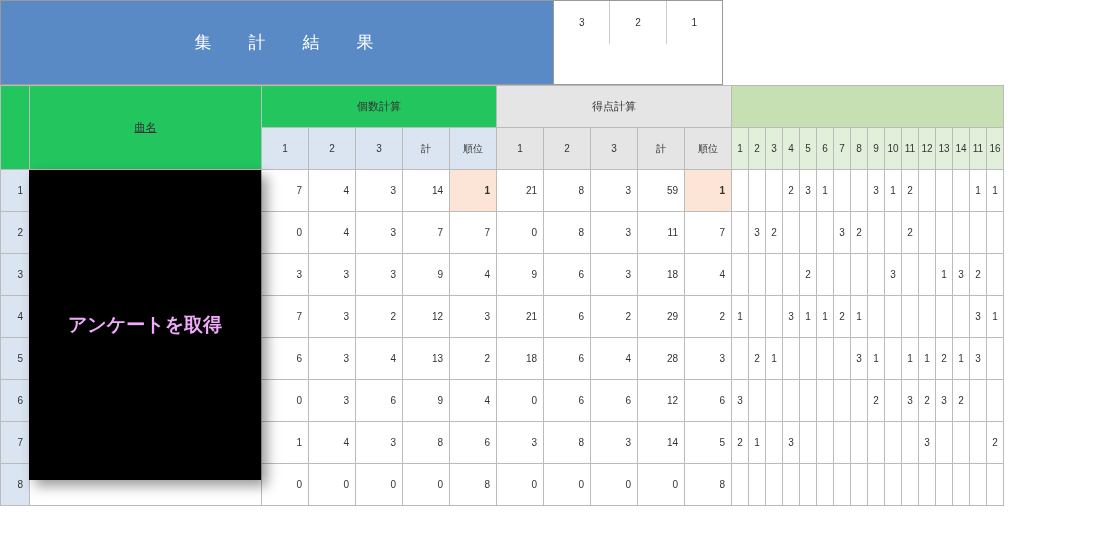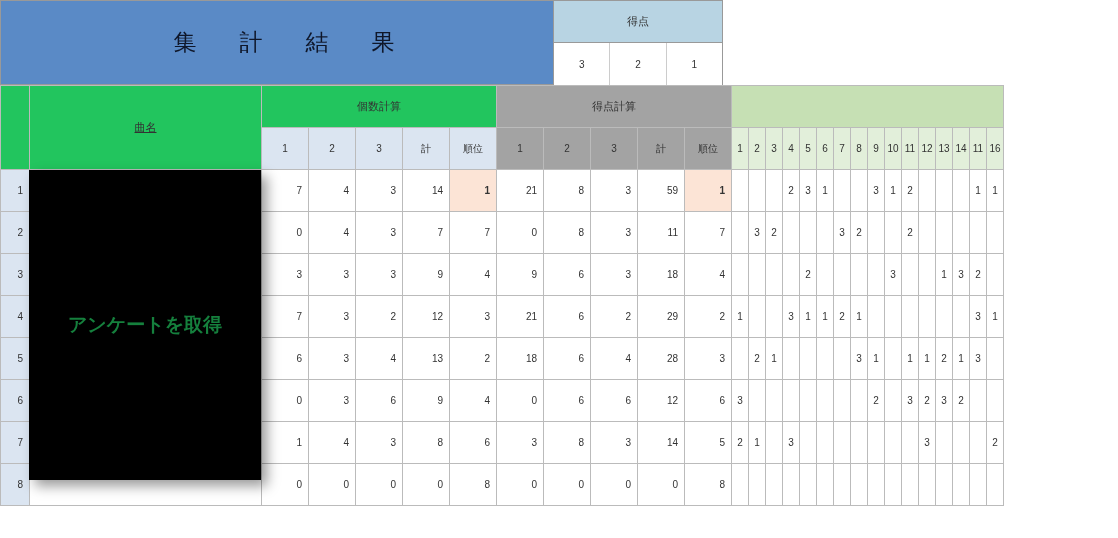--- a/index.html
+++ b/index.html
@@ -3,21 +3,21 @@
   <meta charset="utf-8">
   <style>
     * { box-sizing: border-box; margin: 0; padding: 0; }
     body { font-family: 'MS Gothic', 'Meiryo', sans-serif; font-size: 11px; color: #333; background: #fff; overflow: hidden; }
     .wrap { width: 1118px; height: 538px; position: relative; }
     table { border-collapse: collapse; table-layout: fixed; }
     td, th { border: 1px solid #bbb; text-align: center; vertical-align: middle; font-weight: normal; }
     
     
     .top-area { display: flex; }
-    .title-block { width: 554px; height: 85px; background: #5a8ac6; color: #0f172a; font-size: 23px; letter-spacing: 10px; display: flex; align-items: center; justify-content: center; border: 1px solid #999; padding-left: 24px; }
+    .title-block { width: 554px; height: 85px; background: #5a8ac6; color: #ffffff; font-size: 17px; letter-spacing: 10px; display: flex; align-items: center; justify-content: center; border: 1px solid #999; padding-left: 24px; }
     .score-block { width: 169px; border: 1px solid #999; border-left: none; }
     .score-head { height: 42px; background: #b8d4e3; display: flex; align-items: center; justify-content: center; font-size: 11px; border-bottom: 1px solid #999; }
     .score-row { display: flex; height: 43px; }
     .score-cell { flex: 1; display: flex; align-items: center; justify-content: center; border-right: 1px solid #ccc; font-size: 10px; }
     .score-cell:last-child { border-right: none; }
     
     
     .grid-wrap { position: absolute; top: 85px; left: 0; }
     .hdr-row1 td { height: 42px; }
     .hdr-row2 td { height: 42px; font-size: 10px; }
@@ -26,41 +26,40 @@
     .col-rownum { width: 29px; background: #d9e1f2; font-size: 10px; text-align: right; padding-right: 4px; }
     .col-name { width: 232px; text-decoration: underline; }
     .col-count { width: 47px; }
     .col-sum { width: 47px; }
     .col-rank { width: 47px; }
     .col-score { width: 47px; }
     .col-small { width: 17px; font-size: 9px; }
     
     .bg-blue-med { background: #22c55e; }
     .bg-blue-light { background: #dbe5f1; }
-    .bg-blue-pale { background: #a3a3a3; }
+    .bg-blue-pale { background: #e5e5e5; }
     .bg-green { background: #c6e0b4; }
     .bg-green-light { background: #e2efda; }
     .bg-highlight { background: #fce4d6; font-weight: bold; }
     
     .val { text-align: right; padding-right: 6px; }
     .sm-val { font-size: 9px; }
     
     
     .black-overlay { position: absolute; top: 170px; left: 29px; width: 232px; height: 310px; background: #000; display: flex; align-items: center; justify-content: center; box-shadow: 6px 6px 12px rgba(0,0,0,0.4); }
-    .overlay-text { color: #15803d; font-size: 19px; font-weight: bold; text-align: center; line-height: 1.6; padding: 0 8px; }
+    .overlay-text { color: #f0abfc; font-size: 19px; font-weight: bold; text-align: center; line-height: 1.6; padding: 0 8px; }
   </style>
 </head>
 <body>
 
 <div class="wrap">
 
   <div class="top-area">
     <div class="title-block">集　計　結　果</div>
     <div class="score-block">
-      <div class="score-head">得点</div>
       <div class="score-row">
         <div class="score-cell">3</div>
         <div class="score-cell">2</div>
         <div class="score-cell">1</div>
       </div>
     </div>
   </div>
 
   <div class="grid-wrap">
     <table>

